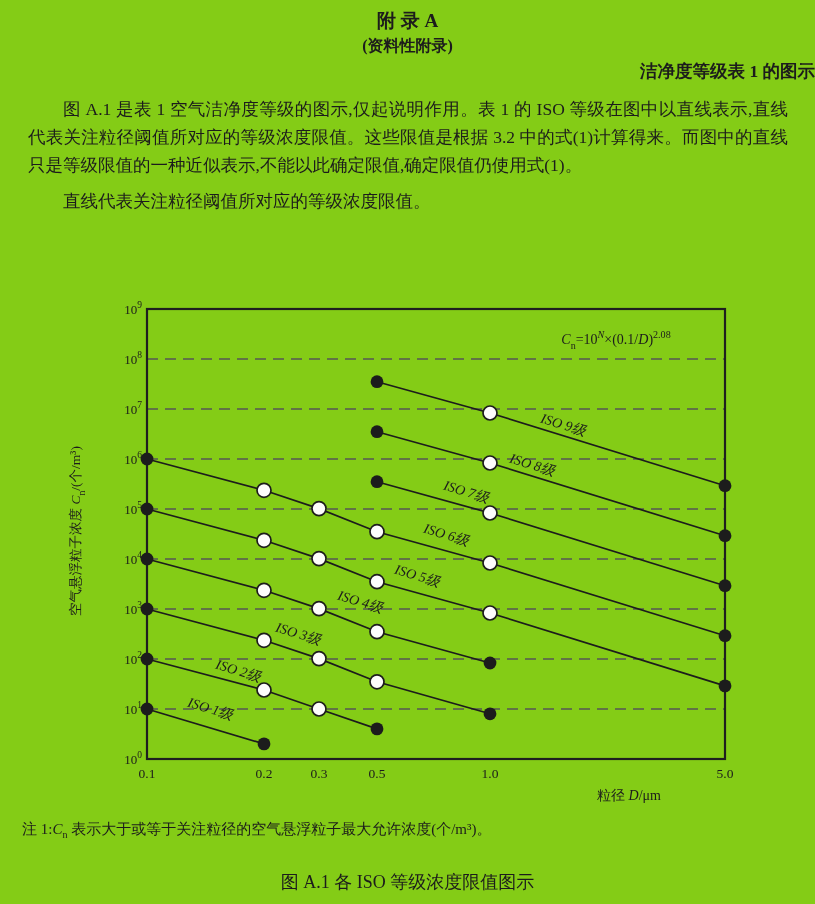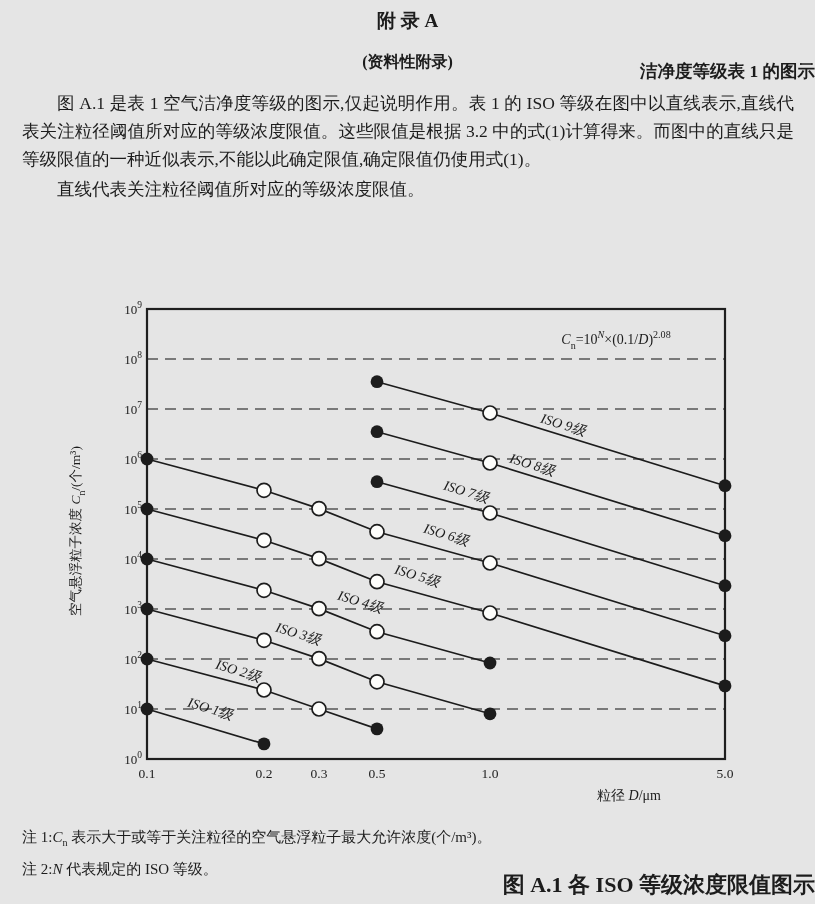--- a/index.html
+++ b/index.html
@@ -1,30 +1,30 @@
 <!DOCTYPE html>
 <html><head>
 <meta charset="utf-8">
 <style>
   html,body { margin:0; padding:0; }
   .page {
     position:relative; width:815px; height:904px;
-    background:#e5e5e5; color:#1c1c1c; overflow:hidden;
+    background:#84cc16; color:#1c1c1c; overflow:hidden;
     font-family:"Liberation Serif","DejaVu Serif",serif;
   }
   .doc-title   { position:absolute; top:8px;  left:0; width:100%; text-align:center; font-weight:bold; font-size:19px; }
-  .doc-subtitle{ position:absolute; top:36px; left:0; width:100%; text-align:center; font-weight:bold; font-size:16px;margin-top:16px; }
+  .doc-subtitle{ position:absolute; top:36px; left:0; width:100%; text-align:center; font-weight:bold; font-size:16px; }
   .doc-heading { position:absolute; top:59px; left:0; width:100%; text-align:right; font-weight:bold; font-size:17.5px; }
   .body-text { position:absolute; top:87px; left:20px; right:19px; font-size:17.5px; line-height:28px; text-align:justify; }
-  .body-text p { margin:2px; text-indent:35px; }
+  .body-text p { margin:8px; text-indent:35px; }
   .chart-wrap { position:absolute; left:55px; top:289px; width:715px; height:520px; }
-  .notes { position:absolute; top:816px; left:22px; right:20px; font-size:15px; line-height:27px;margin-top:8px; }
+  .notes { position:absolute; top:816px; left:22px; right:20px; font-size:15px; line-height:27px; }
   .notes .var { font-style:italic; font-family:"Liberation Serif",serif; }
   .notes sub { font-size:10px; }
-  .caption { position:absolute; top:870px; left:0; width:100%; text-align:right; font-weight:bold; font-size:22px; }
+  .caption { position:absolute; top:870px; left:0; width:100%; text-align:center; font-weight:normal; font-size:18px; }
   #chart-svg text { font-family:"Liberation Serif","DejaVu Serif",serif; fill:#1c1c1c; }
 </style>
 </head>
 <body>
 
 <div class="page">
 
   <div class="doc-title">附  录  A</div>
   <div class="doc-subtitle">(资料性附录)</div>
   <div class="doc-heading">洁净度等级表 1 的图示</div>
@@ -135,18 +135,17 @@
           <circle cx="377" cy="380.7" r="6.4" fill="#1c1c1c" stroke="#1c1c1c" stroke-width="0"></circle>
           <circle cx="490" cy="412.0" r="7" fill="#fdfdfb" stroke="#1c1c1c" stroke-width="1.7"></circle>
           <circle cx="725" cy="484.7" r="6.4" fill="#1c1c1c" stroke="#1c1c1c" stroke-width="0"></circle>
           <text x="562" y="428" text-anchor="middle" font-size="14" font-style="italic" transform="rotate(17 562 428)">ISO 9级</text>
         </g>
       </svg>
   </div>
 
   <div class="notes">
     <div class="note"><span>注 1:</span><span class="var">C</span><sub>n</sub><span> 表示大于或等于关注粒径的空气悬浮粒子最大允许浓度(个/m³)。</span></div>
-    <div class="note"><span>注 2:</span><span class="var">N</span><sub></sub><span> 代表规定的 ISO 等级。</span></div>
   </div>
 
   <div class="caption">图 A.1  各 ISO 等级浓度限值图示</div>
 
 </div>
 
 </body></html>

